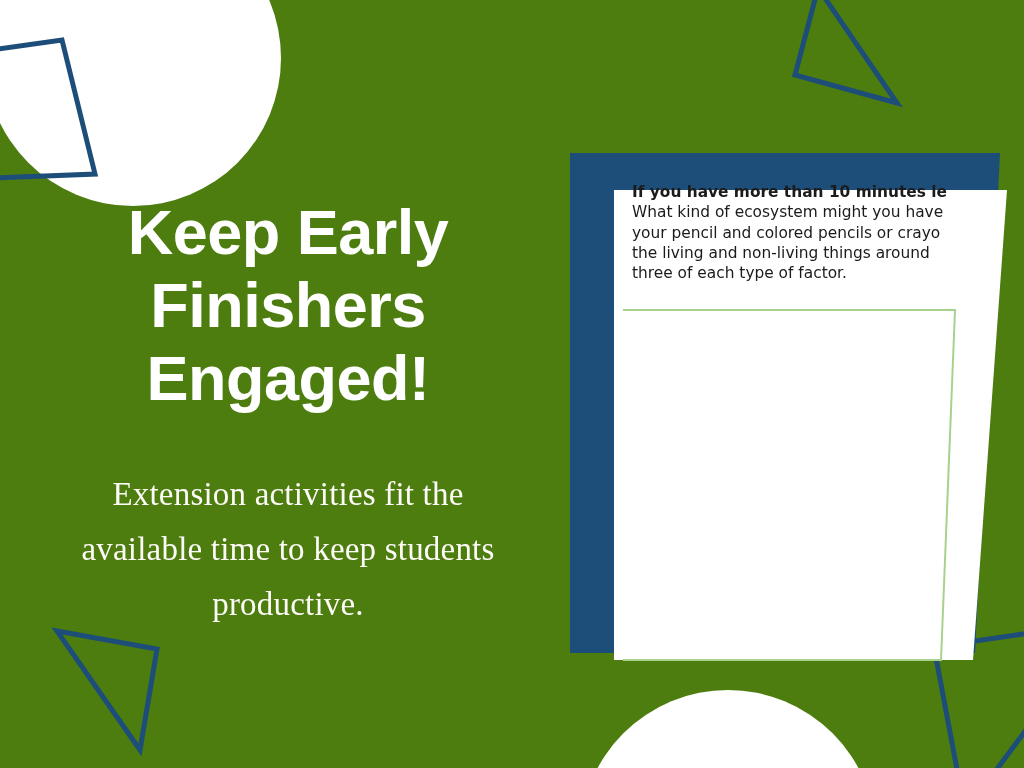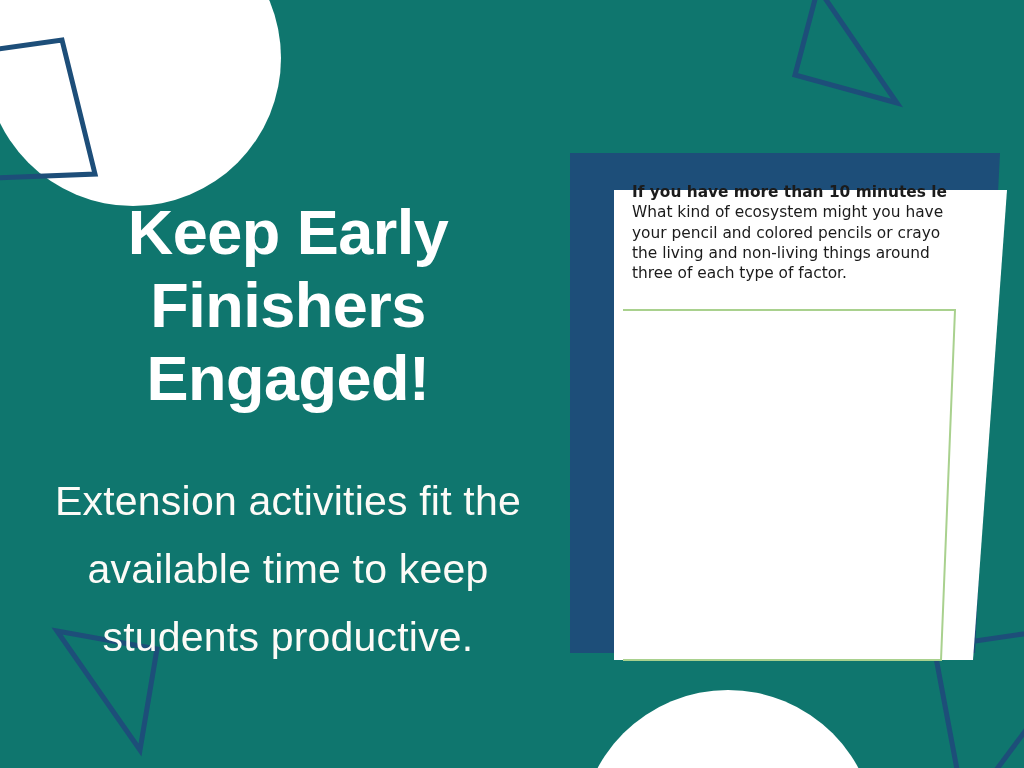--- a/index.html
+++ b/index.html
@@ -6,21 +6,21 @@
   html, body {
     margin: 0;
     padding: 0;
     background: #ffffff;
   }
   #slide {
     position: relative;
     width: 1024px;
     height: 768px;
     overflow: hidden;
-    background: #0f766e;
+    background: #4d7c0f;
     font-family: "Liberation Sans", sans-serif;
   }
 
   
   .deco-svg {
     position: absolute;
     left: 0; top: 0;
     width: 1024px;
     height: 768px;
     pointer-events: none;
@@ -41,23 +41,23 @@
     font-family: "Liberation Sans", sans-serif;
     font-weight: bold;
     font-size: 63px;
     line-height: 1.16;
     letter-spacing: -0.5px;
     white-space: pre-line;
   }
   #subhead {
     margin: 52px 14px 0 14px;
     color: #fdfbf7;
-    font-family: Liberation Sans, sans-serif;
+    font-family: Liberation Serif, serif;
     font-weight: normal;
-    font-size: 41px;
+    font-size: 33px;
     line-height: 1.66;
     letter-spacing: 0.2px;
   }
 
   
   #worksheet {
     position: absolute;
     left: 555px;
     top: 140px;
     width: 480px;

